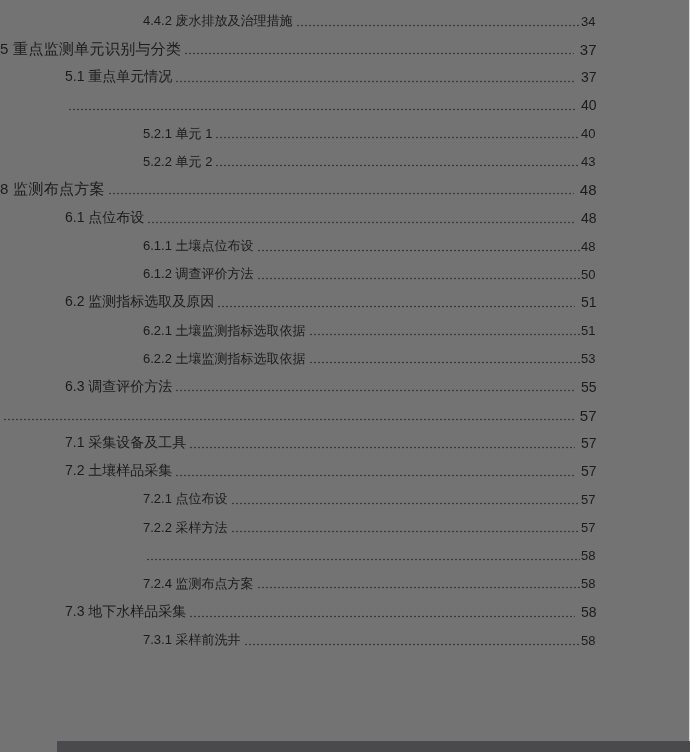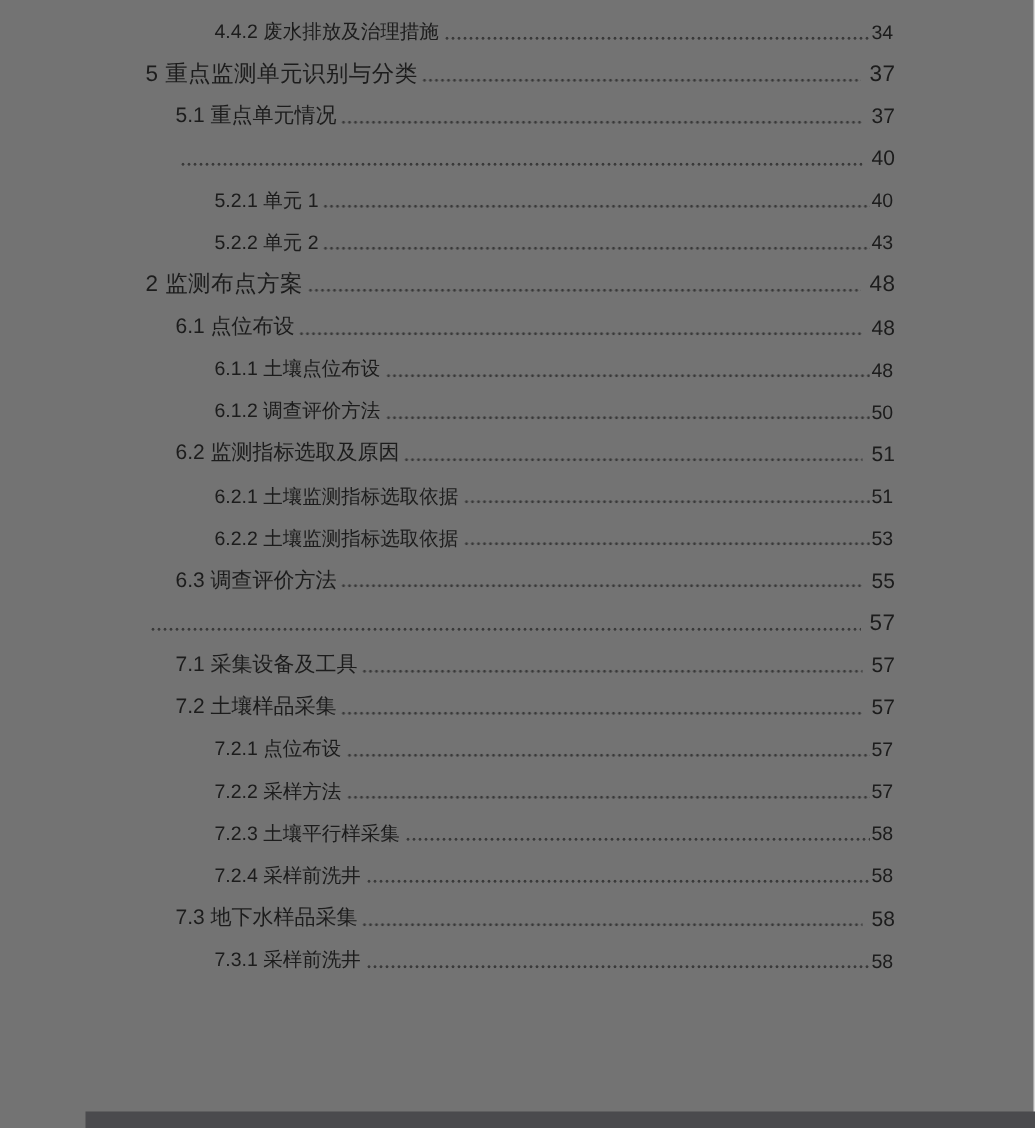--- a/index.html
+++ b/index.html
@@ -58,22 +58,22 @@
     background-image: radial-gradient(circle, #3a3a3a 0.9px, rgba(0,0,0,0) 1.15px);
     background-size: 4px 3px;
     background-repeat: repeat-x;
     background-position: 0 50%;
   }
   .row .page-num {
     flex: 0 0 auto;
     text-align: left;
     min-width: 16px;
   }
-  .lv1 { padding-left: 97px;  font-size: 15px;   letter-spacing: 0.3px; }
-  .lv2 { padding-left: 117px; font-size: 14px;   }
+  .lv1 {  font-size: 15px;   letter-spacing: 0.3px; }
+  .lv2 { padding-left: 65px; font-size: 14px;   }
   .lv3 { padding-left: 143px; font-size: 13px;   }
   .lv1 .page-num, .lv2 .page-num { padding-left: 5px; }
 </style>
 </head>
 <body>
 
 <div id="screen">
   <div class="toc">
       <div class="row lv3">
     <span class="label">4.4.2 废水排放及治理措施</span>
@@ -98,21 +98,21 @@
     <span class="label">5.2.1 单元 1</span>
     <span class="leader"></span>
     <span class="page-num">40</span>
   </div>
       <div class="row lv3">
     <span class="label">5.2.2 单元 2</span>
     <span class="leader"></span>
     <span class="page-num">43</span>
   </div>
       <div class="row lv1">
-    <span class="label">2 监测布点方案</span>
+    <span class="label">8 监测布点方案</span>
     <span class="leader"></span>
     <span class="page-num">48</span>
   </div>
       <div class="row lv2">
     <span class="label">6.1 点位布设</span>
     <span class="leader"></span>
     <span class="page-num">48</span>
   </div>
       <div class="row lv3">
     <span class="label">6.1.1 土壤点位布设</span>
@@ -162,26 +162,25 @@
     <span class="label">7.2.1 点位布设</span>
     <span class="leader"></span>
     <span class="page-num">57</span>
   </div>
       <div class="row lv3">
     <span class="label">7.2.2 采样方法</span>
     <span class="leader"></span>
     <span class="page-num">57</span>
   </div>
       <div class="row lv3">
-    <span class="label">7.2.3 土壤平行样采集</span>
     <span class="leader"></span>
     <span class="page-num">58</span>
   </div>
       <div class="row lv3">
-    <span class="label">7.2.4 采样前洗井</span>
+    <span class="label">7.2.4 监测布点方案</span>
     <span class="leader"></span>
     <span class="page-num">58</span>
   </div>
       <div class="row lv2">
     <span class="label">7.3 地下水样品采集</span>
     <span class="leader"></span>
     <span class="page-num">58</span>
   </div>
       <div class="row lv3">
     <span class="label">7.3.1 采样前洗井</span>

